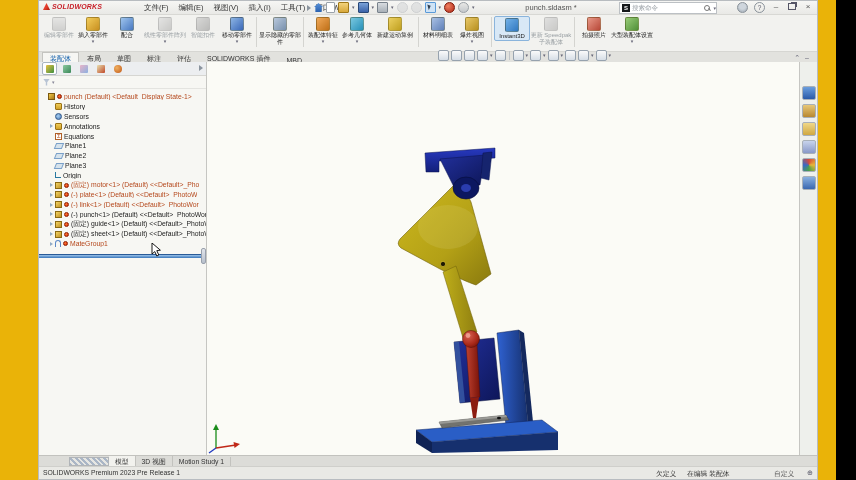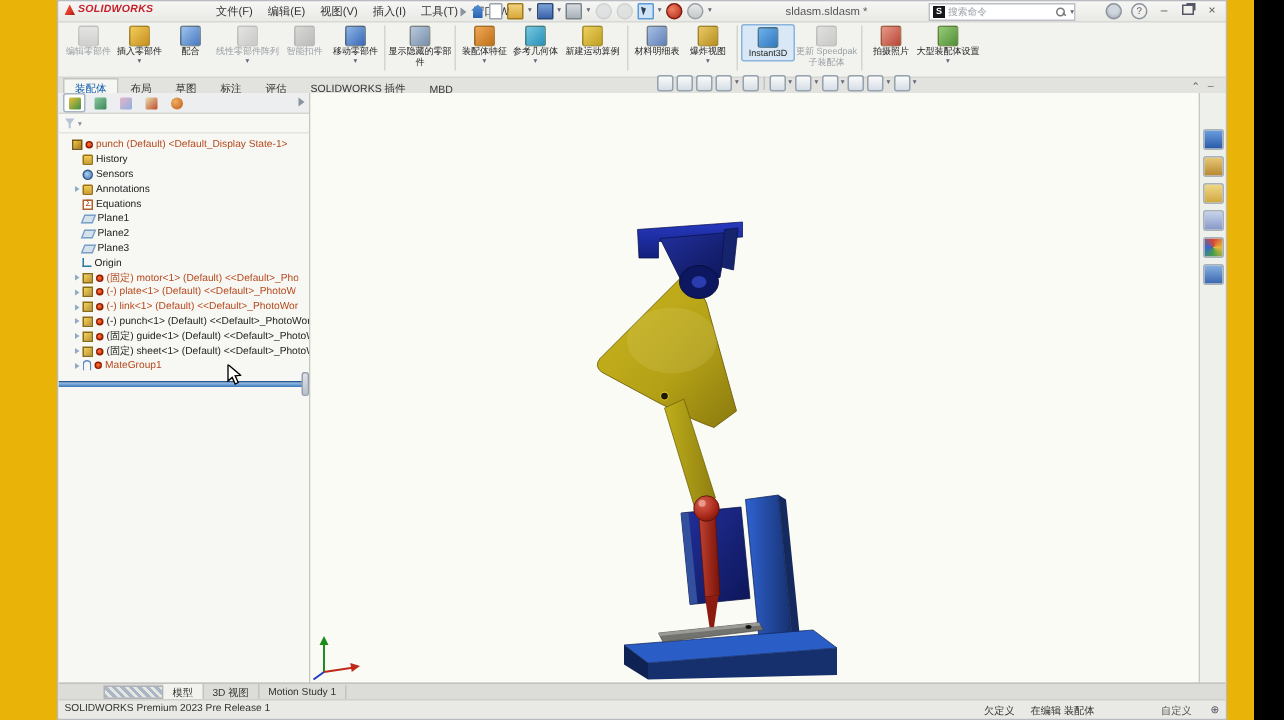--- a/index.html
+++ b/index.html
@@ -181,21 +181,21 @@
         <span class="qico q-print"></span>
           <span class="qcaret">▾</span>
         <span class="qico q-undo"></span>
         <span class="qico q-redo"></span>
         <span class="qico q-select"></span>
           <span class="qcaret">▾</span>
         <span class="qico q-rebuild"></span>
         <span class="qico q-options"></span>
           <span class="qcaret">▾</span>
       </div>
-      <div class="doc-title">sldasm.sldasm *</div>
+      <div class="doc-title">punch.sldasm *</div>
       <div class="searchbox">
         <span class="slogo">S</span>
         <span class="searchtext">搜索命令</span>
         <span class="mag"></span>
         <span class="qcaret">▾</span>
       </div>
       <div class="winbtns">
         <span class="userbtn"></span>
         <span class="helpbtn">?</span>
         <span class="minbtn">–</span>

